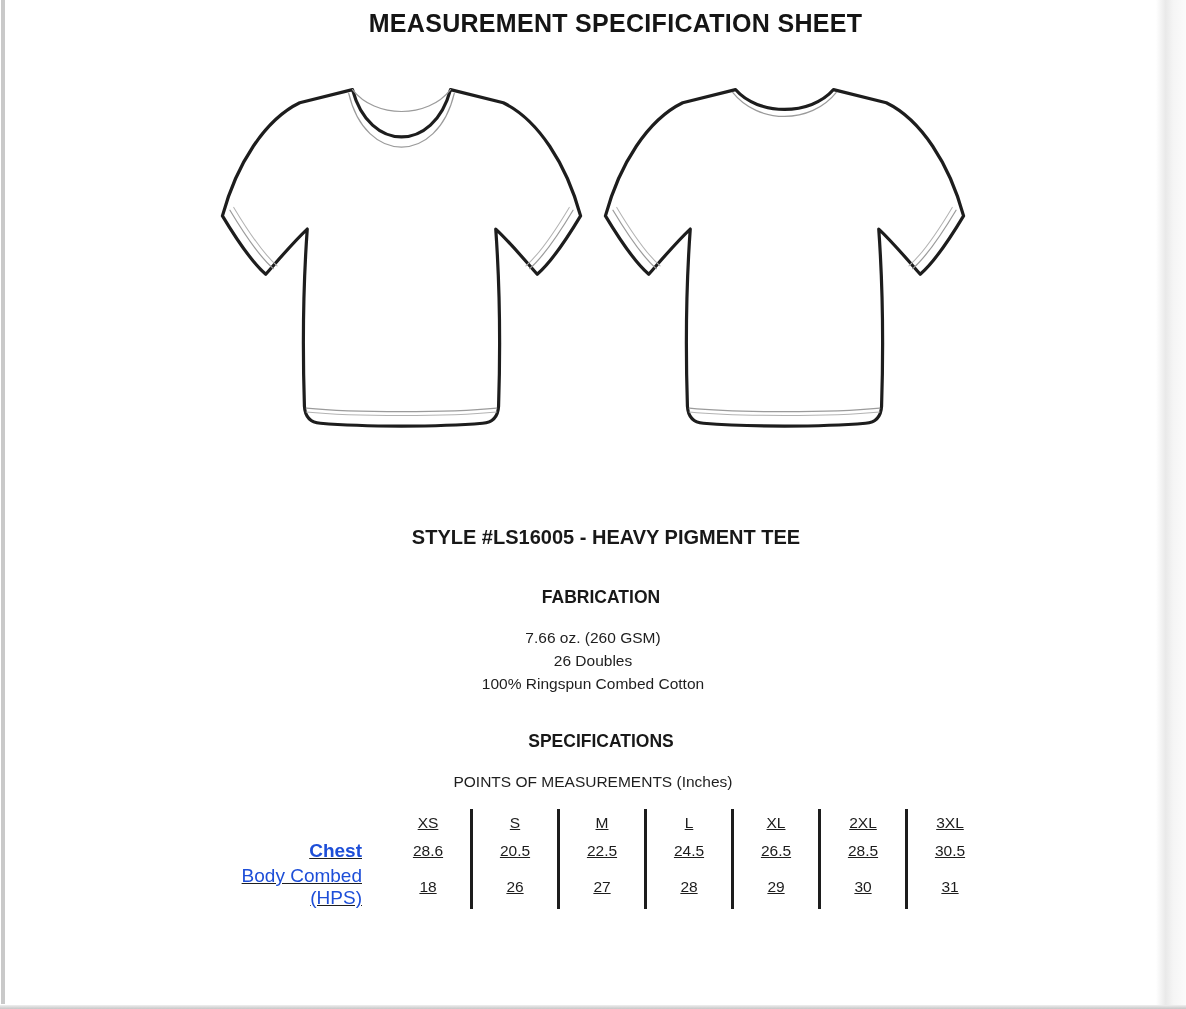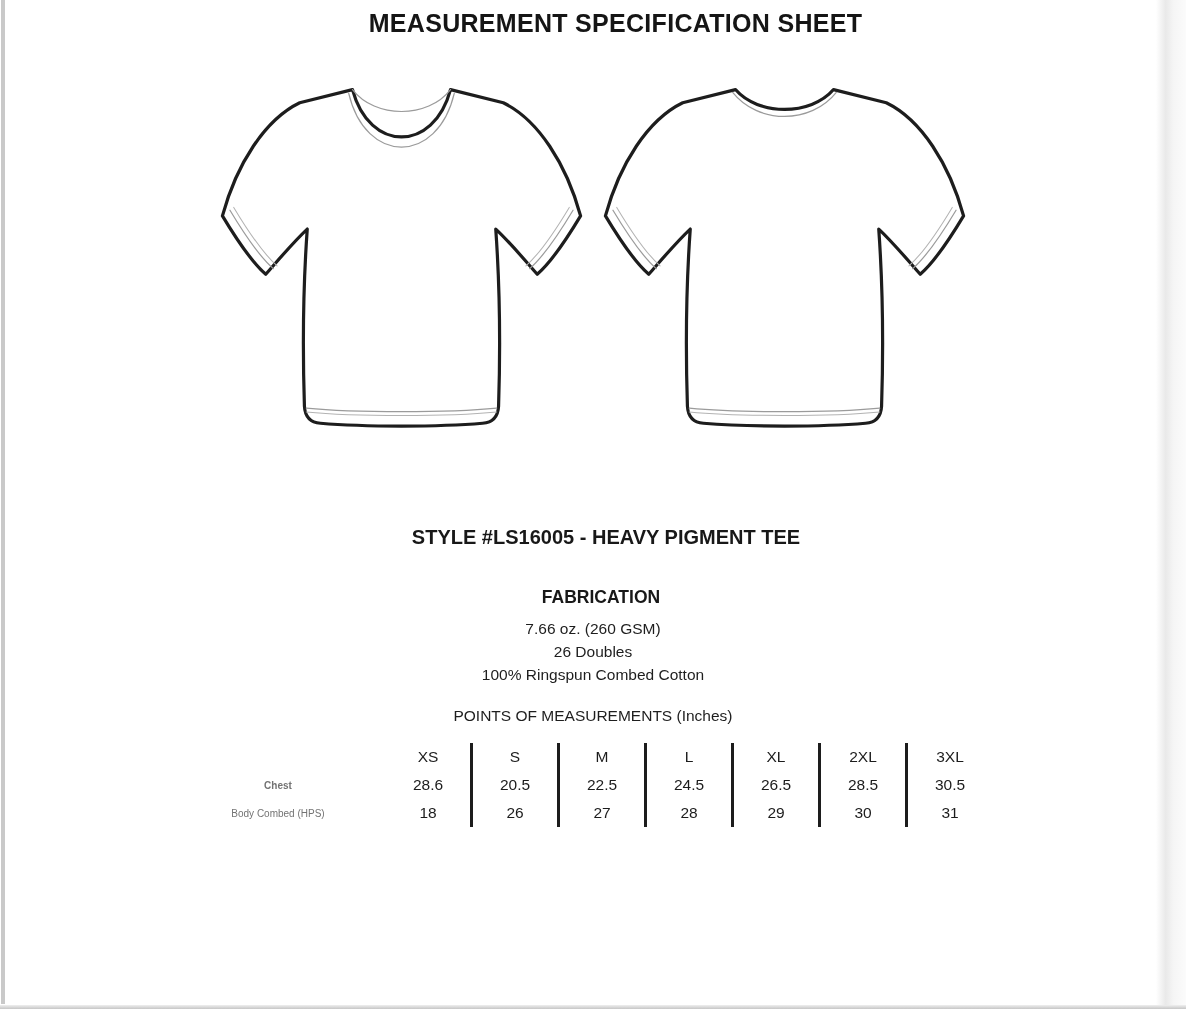--- a/index.html
+++ b/index.html
@@ -45,29 +45,29 @@
     padding-left:26px;
   }
   .section-heading {
     margin:38px 0 0 16px;
     font-size:17.5px;
     line-height:21px;
     font-weight:bold;
     color:#181818;
   }
   .section-heading.spec { margin-top:36px; }
-  .fab-lines { margin-top:9px; }
+  .fab-lines { margin-top:18px; }
   .fab-line { font-size:15.5px; line-height:23px; }
   .points-label { margin-top:20px; font-size:15.5px; line-height:19px; }
 
-  table.spec-table { border-collapse:collapse; margin:18px auto 16px auto; }
+  table.spec-table { border-collapse:collapse; margin:18px auto 16px auto;text-decoration:underline; }
   .spec-table td, .spec-table th { padding:0; font-weight:normal; }
   .size-col { width:84px; height:28px; text-align:center; font-size:15.5px; color:#1c1c1c; }
   .divided { border-left:3px solid #1d1d1d; }
-  .rowlabel { width:168px; height:28px; text-align:center; padding-right:24px !important; font-size:10px; color:#737373; }
+  .rowlabel { width:168px; height:28px; text-align:right; padding-right:24px !important; font-size:19px; color:#1d4ed8; }
   .rowlabel.bold { font-weight:bold; }
 
   
   .edge-left  { position:absolute; left:1px; top:0; width:4px; height:1004px; background:#c9c9c9; }
   .edge-bottom{ position:absolute; left:0; bottom:0; width:100%; height:4px;
                 background:linear-gradient(to bottom,#efefef,#c6c6c6); }
   .edge-right { position:absolute; right:0; top:0; width:30px; height:100%;
                 background:linear-gradient(to right,#ffffff 0%,#e9e9e9 32%,#f5f5f5 58%,#fbfbfb 100%); }
 </style>
 </head>
@@ -131,20 +131,21 @@
 
   <h2 class="style-title">STYLE #LS16005 - HEAVY PIGMENT TEE</h2>
 
   <h3 class="section-heading">FABRICATION</h3>
   <div class="fab-lines">
     <div class="fab-line">7.66 oz. (260 GSM)</div>
     <div class="fab-line">26 Doubles</div>
     <div class="fab-line">100% Ringspun Combed Cotton</div>
   </div>
 
+  <h3 class="section-heading spec">SPECIFICATIONS</h3>
   <div class="points-label">POINTS OF MEASUREMENTS (Inches)</div>
 
   <table class="spec-table">
     <tbody>
         <tr>
       <td class="rowlabel"></td>
       <th class="size-col">XS</th>
       <th class="size-col divided">S</th>
       <th class="size-col divided">M</th>
       <th class="size-col divided">L</th>

